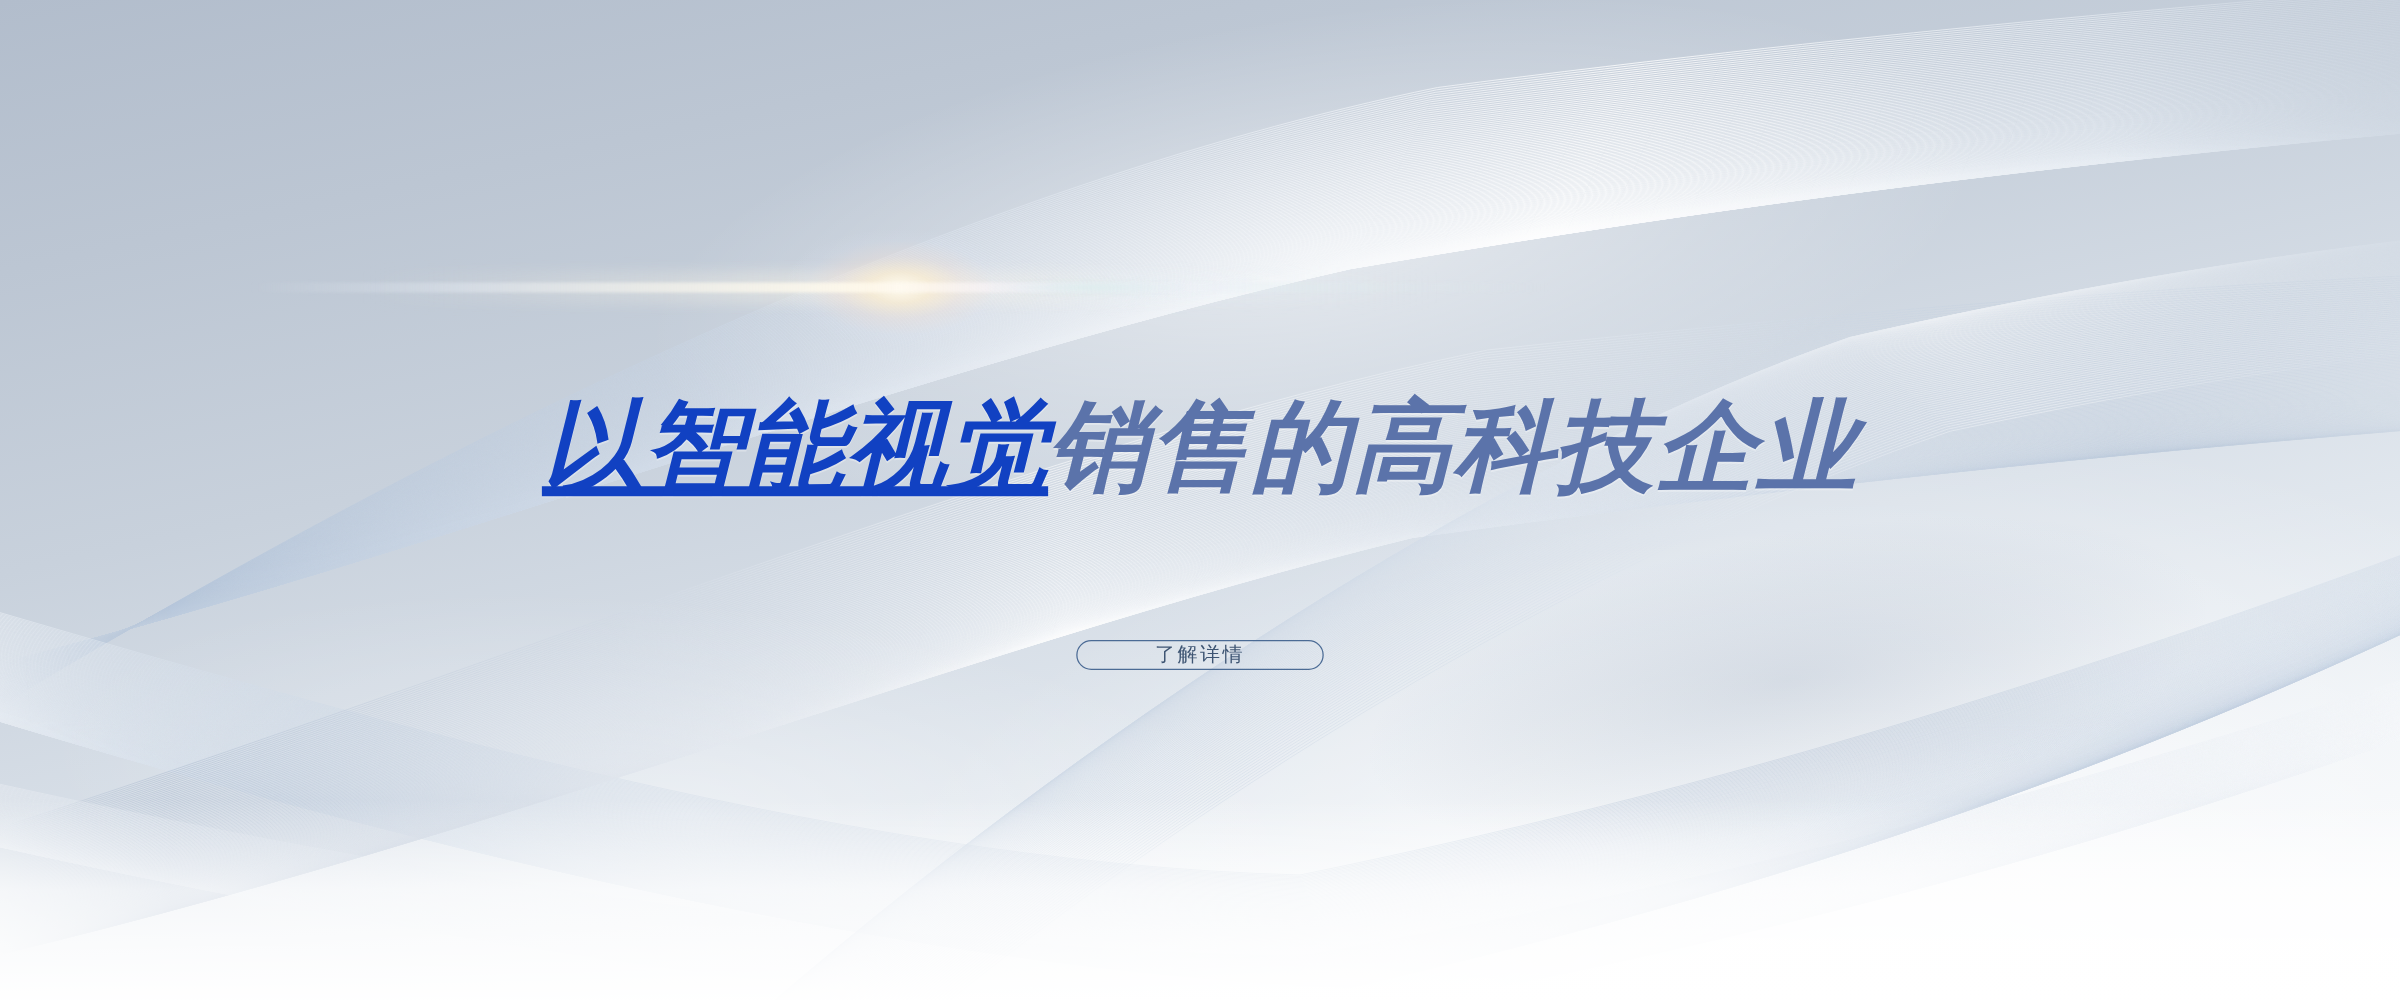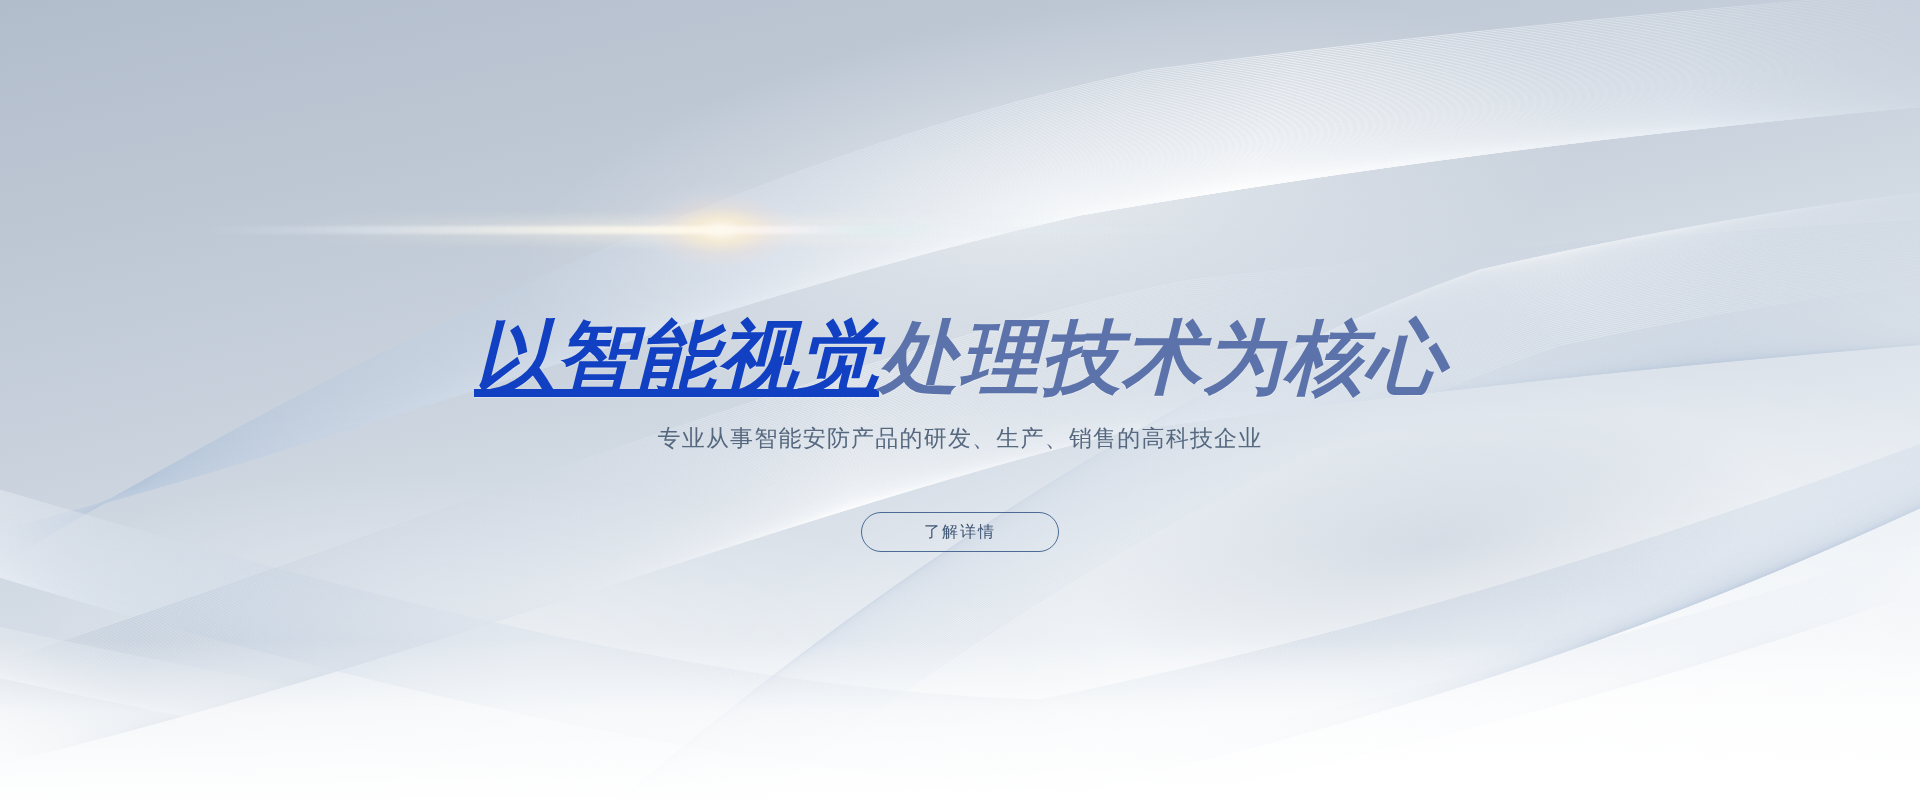--- a/index.html
+++ b/index.html
@@ -162,21 +162,21 @@
     left: 0; top: 512px;
     width: 1920px;
     display: flex;
     justify-content: center;
   }
   #cta-button {
     display: flex;
     align-items: center;
     justify-content: center;
     width: 198px;
-    height: 40px;
+    height: 24px;
     border: 1.5px solid #4b6b95;
     border-radius: 20px;
     background: transparent;
     color: #3e5573;
     font-family: "DejaVu Sans", "Liberation Sans", sans-serif;
     font-size: 16px;
     letter-spacing: 2px;
     cursor: pointer;
     box-sizing: border-box;
   }
@@ -916,23 +916,22 @@
   <div id="flare">
     <div class="streak-soft"></div>
     <div class="core"></div>
     <div class="streak"></div>
     <div class="ghost"></div>
   </div>
 
   <div id="content">
 
     <h1 id="headline">
-      <span class="h-strong">以智能视觉</span><span class="h-soft">处理技术为核心</span>
+      <span class="h-strong">以智能视觉</span><span class="h-soft">销售的高科技企业</span>
     </h1>
 
-    <p id="subtitle">专业从事智能安防产品的研发、生产、销售的高科技企业</p>
 
     <div id="cta-wrap">
       <button id="cta-button" type="button">了解详情</button>
     </div>
 
   </div>
 </div>
 
 </body></html>

